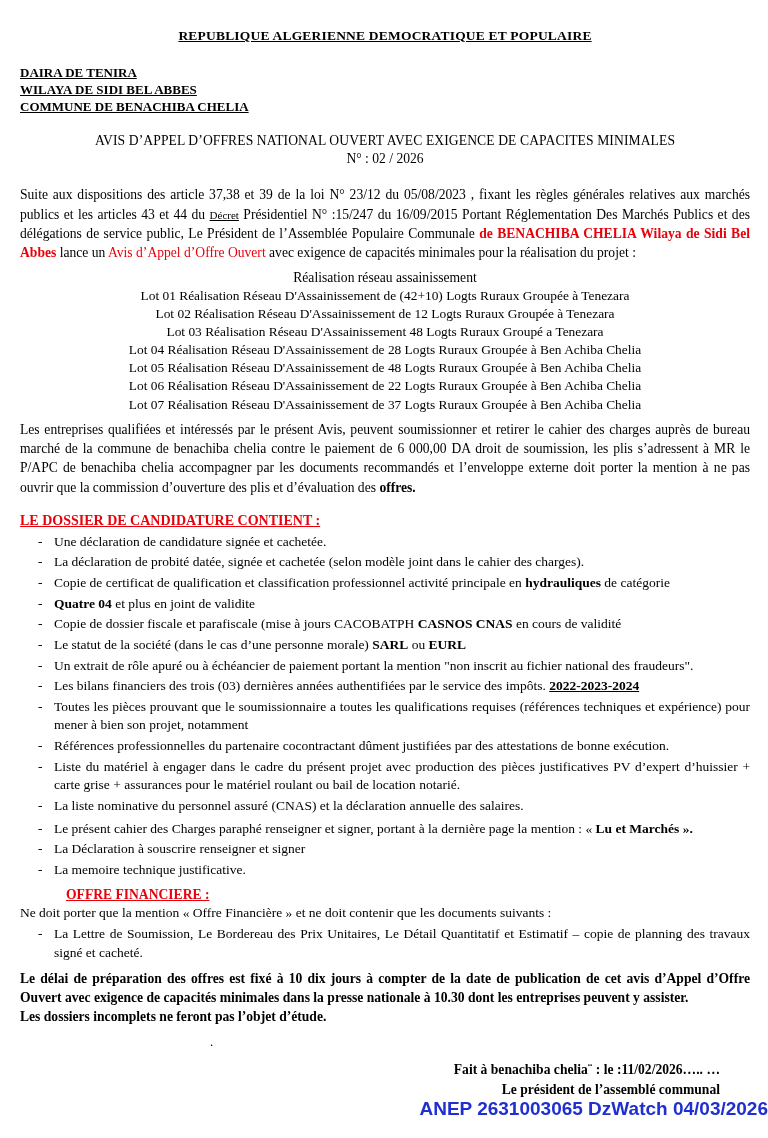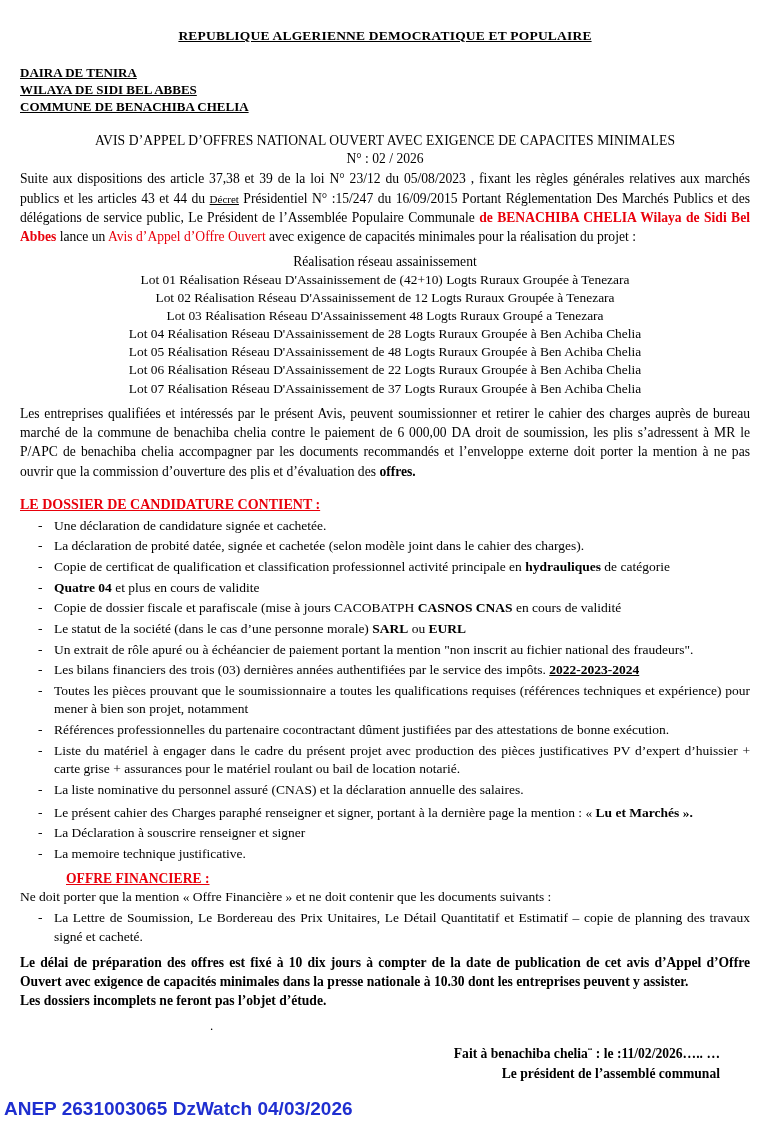--- a/index.html
+++ b/index.html
@@ -41,21 +41,21 @@
     font-size: 13.6px;
     margin-top: 18px;
     letter-spacing: 0.1px;
   }
   .avis-num {
     text-align: center;
     font-size: 13.6px;
     margin-top: 2px;
   }
   .para {
-    margin-top: 2px;
+    margin-top: 18px;
     font-size: 13.6px;
     line-height: 1.42;
     text-align: justify;
   }
   .decret { font-size: 11px; color:#000; }
   .lots {
     margin-top: 6px;
     text-align: center;
     font-weight: normal;
     font-size: 13.4px;
@@ -128,24 +128,24 @@
     padding-right: 30px;
     line-height: 1.45;
   }
   .dot-line {
     font-size: 13px;
     margin-top: 8px;
     padding-left: 190px;
   }
   .anep {
     position: absolute;
-    left: 4px;
+    left: 13px;
     right: 0;
     bottom: 18px;
-    text-align: left;
+    text-align: right;
     font-family: "Liberation Sans", sans-serif;
     font-weight: bold;
     font-size: 19px;
     color: #1f2fd0;
   }
   .u { text-decoration: underline; }
 </style>
 </head>
 <body>
 
@@ -183,21 +183,21 @@
 
   <div class="section-head">LE DOSSIER DE CANDIDATURE CONTIENT :</div>
 
   <ul class="dashlist">
     <li><span>Une déclaration de candidature signée et cachetée.</span></li>
     <li><span>La déclaration de probité datée, signée et cachetée (selon modèle joint dans le cahier des charges).</span></li>
     <li>
       <span>Copie de certificat de qualification et classification professionnel activité principale en </span><span class="bold">hydrauliques</span><span>  de catégorie </span>
     </li>
     <li>
-      <span class="bold">Quatre 04</span><span> et plus en cours de validite</span>
+      <span class="bold">Quatre 04</span><span> et plus en joint de validite</span>
     </li>
     <li>
       <span>Copie de dossier fiscale et parafiscale (mise à jours  CACOBATPH </span><span class="bold">CASNOS CNAS</span><span>   en cours de validité</span>
     </li>
     <li>
       <span>  Le statut de la société (dans le cas d’une personne morale) </span><span class="bold">SARL</span><span>  ou </span><span class="bold">EURL</span>
     </li>
     <li><span>Un extrait de rôle apuré ou à échéancier de paiement portant la mention "non inscrit au fichier national des fraudeurs".</span></li>
     <li>
       <span>Les bilans financiers des trois (03) dernières années authentifiées par le service des impôts. </span><span class="bold u">2022-2023-2024</span>

